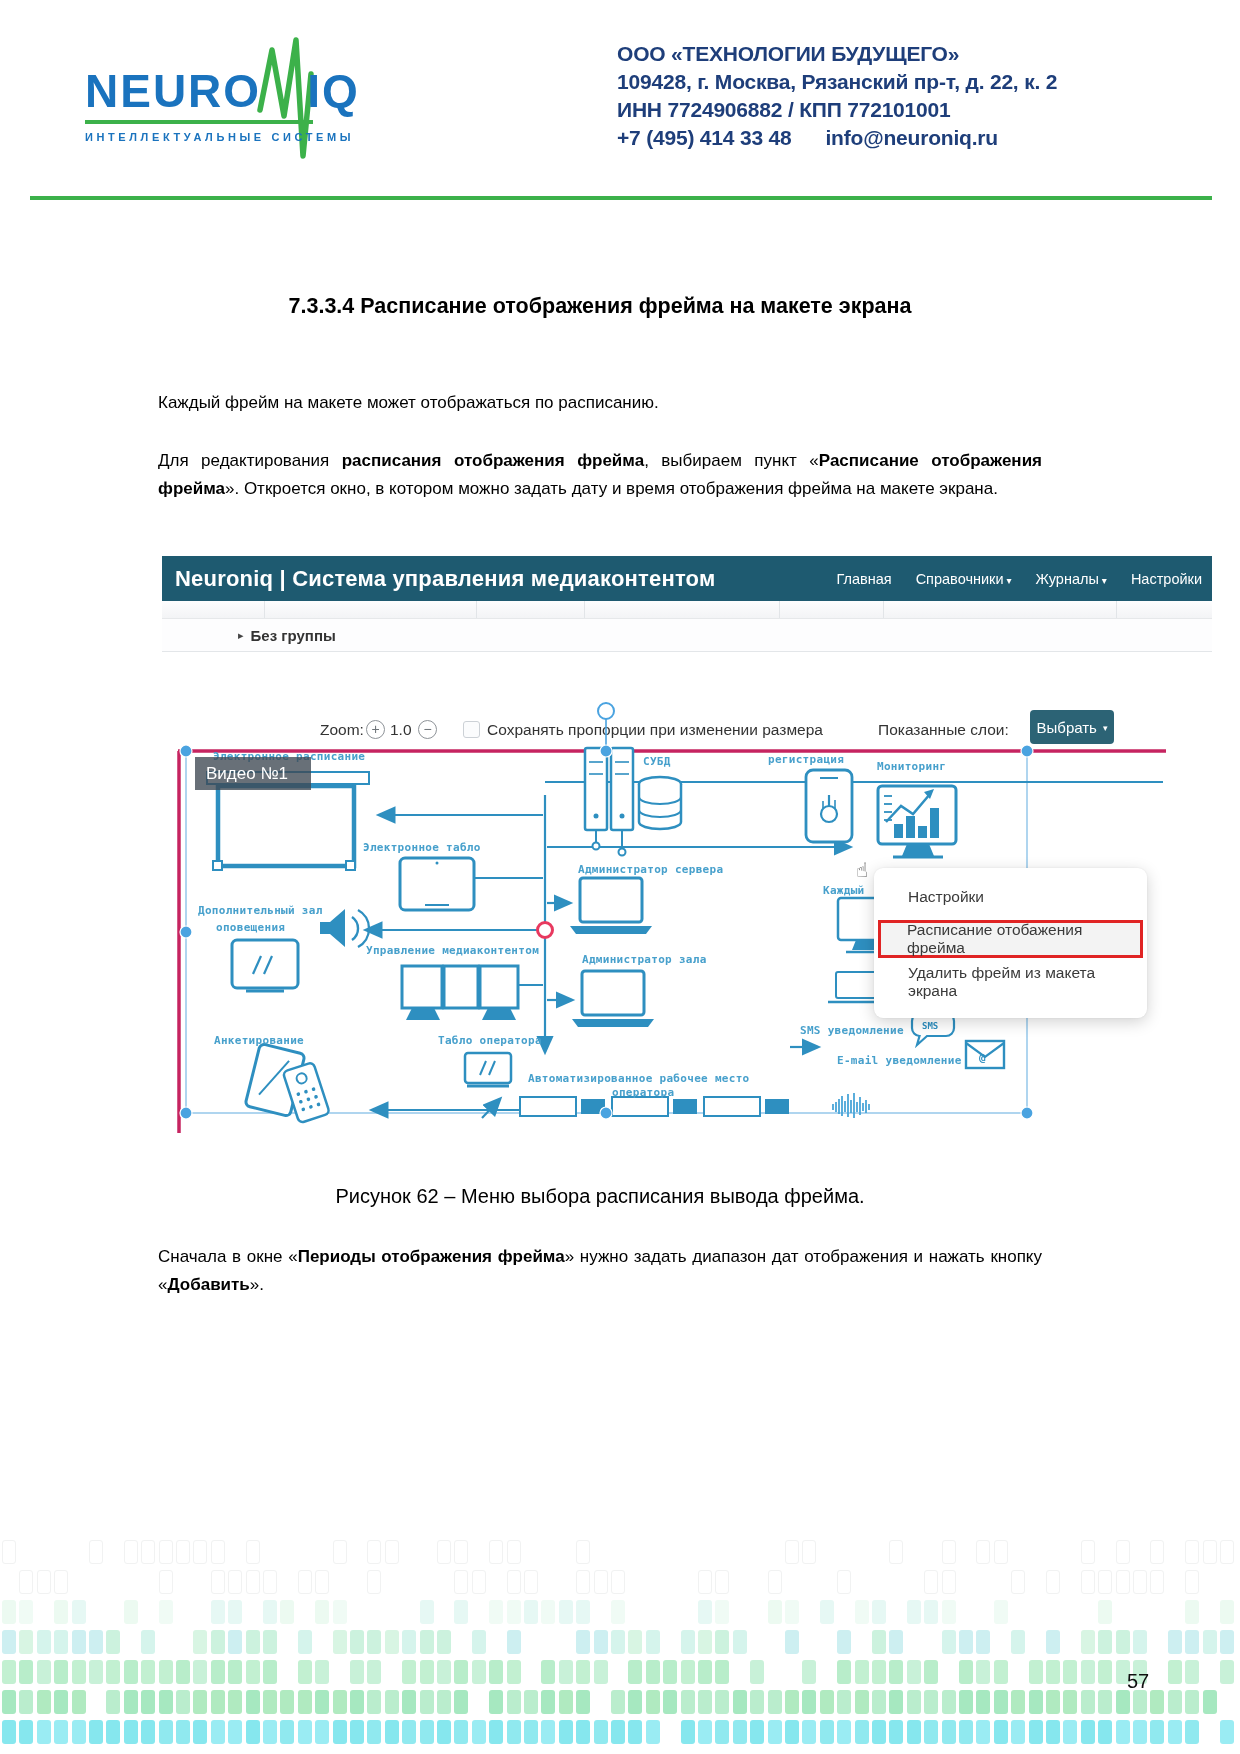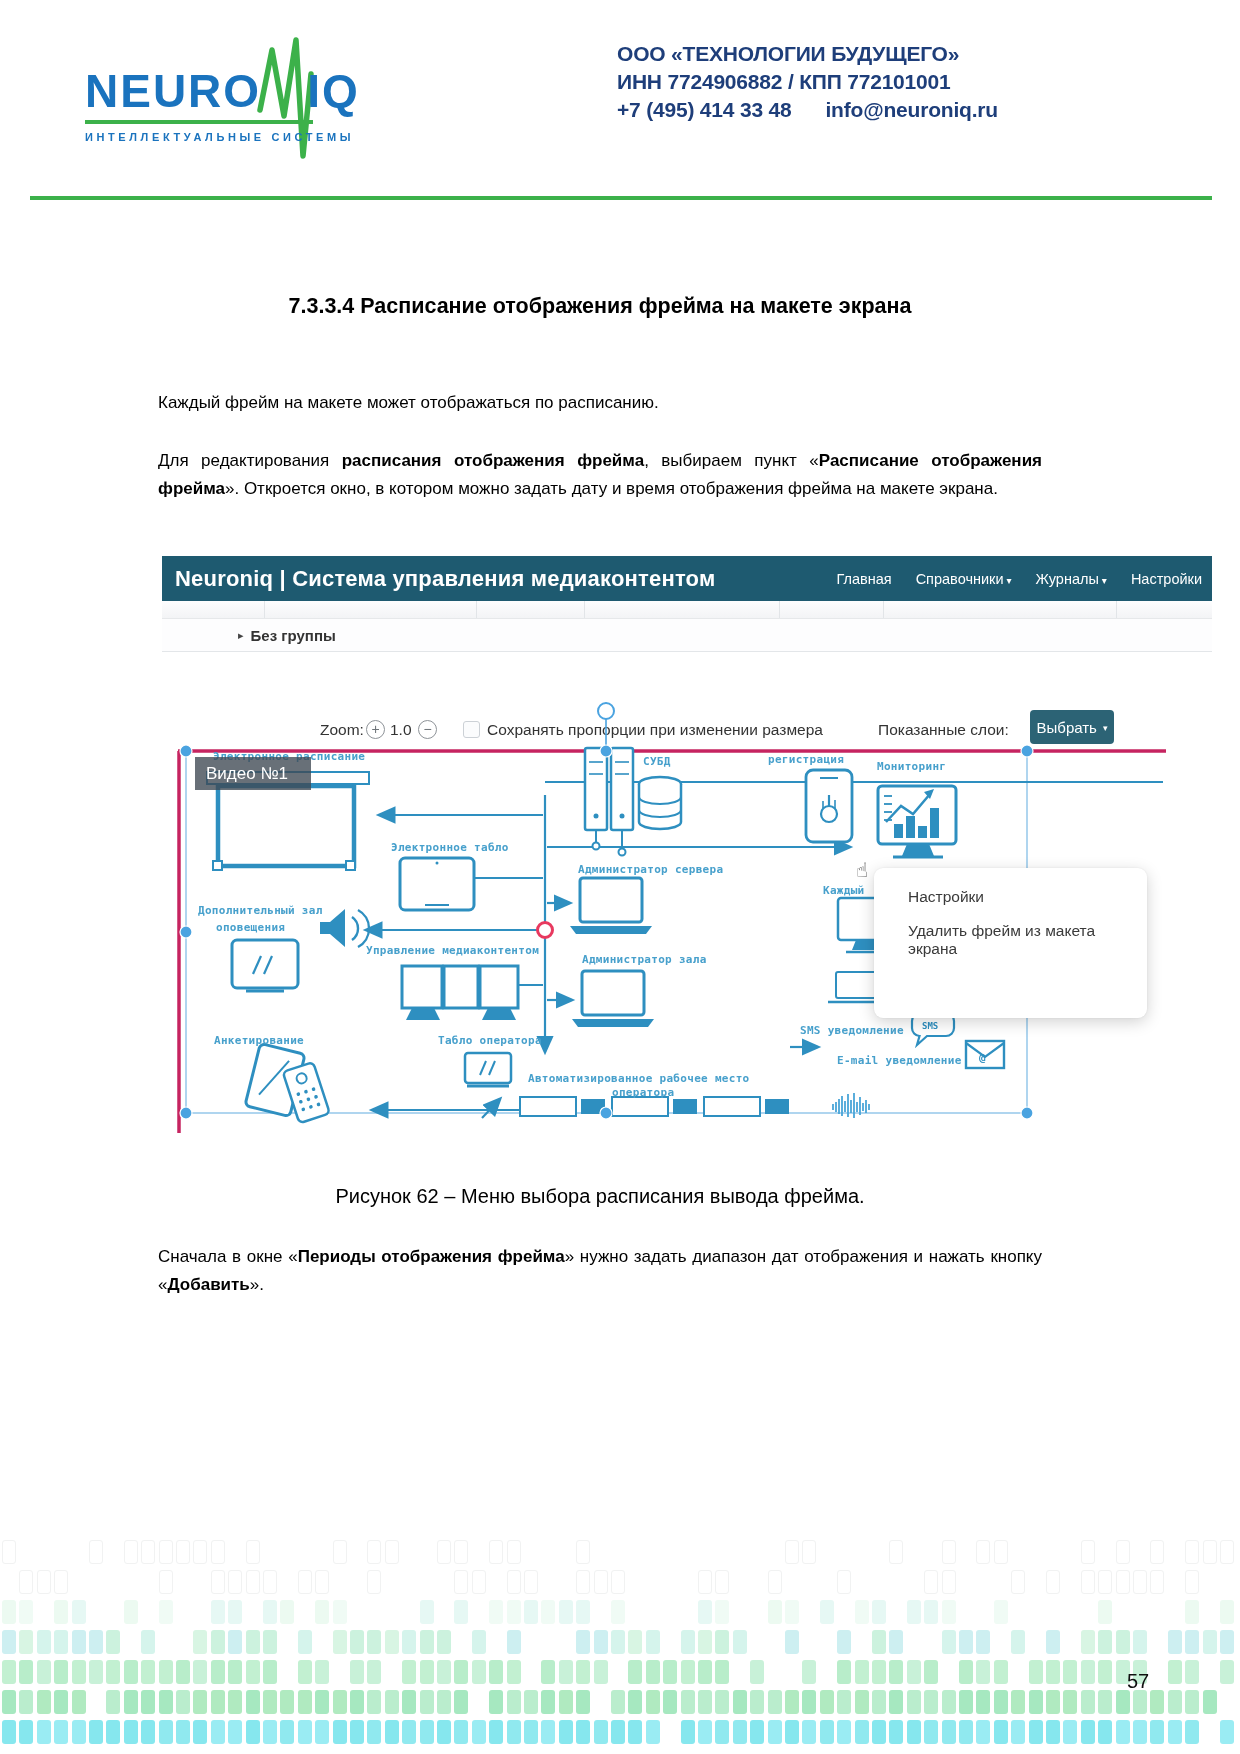--- a/index.html
+++ b/index.html
@@ -85,20 +85,21 @@
         <polyline points="3,76 15,16 27,82 39,6 46,122 54,40" fill="none" stroke="#3cb14a" stroke-width="5.5" stroke-linejoin="round" stroke-linecap="round"></polyline>
       </svg>
       <span class="brand-txt">IQ</span>
     </div>
     <div class="logo-rule"></div>
     <div class="tagline">ИНТЕЛЛЕКТУАЛЬНЫЕ СИСТЕМЫ</div>
   </div>
 
   <div class="abs company">
     <div>ООО «ТЕХНОЛОГИИ БУДУЩЕГО»</div>
+    <div>109428, г. Москва, Рязанский пр-т, д. 22, к. 2</div>
     <div>ИНН 7724906882 / КПП 772101001</div>
     <div><span>+7 (495) 414 33 48</span><span class="gap"></span><span>info@neuroniq.ru</span></div>
   </div>
 
   <div class="abs green-rule"></div>
 
   <div class="abs doc-heading">7.3.3.4 Расписание отображения фрейма на макете экрана</div>
 
   <div class="abs doc-p" style="top:389px;">Каждый фрейм на макете может отображаться по расписанию.</div>
 
@@ -349,40 +350,41 @@
       <circle cx="186" cy="1113" r="6"></circle>
       <circle cx="606" cy="1113" r="6"></circle>
       <circle cx="1027" cy="1113" r="6"></circle>
     </g>
   </svg>
 
   <div class="abs dlabel" style="left:213px;top:750px;">Электронное расписание</div>
   <div class="abs dlabel" style="left:643px;top:755px;">СУБД</div>
   <div class="abs dlabel" style="left:768px;top:753px;">регистрация</div>
   <div class="abs dlabel" style="left:877px;top:760px;">Мониторинг</div>
-  <div class="abs dlabel" style="left:391px;top:841px;">Электронное табло</div>
+  <div class="abs dlabel" style="left:363px;top:841px;">Электронное табло</div>
   <div class="abs dlabel" style="left:578px;top:863px;">Администратор сервера</div>
   <div class="abs dlabel" style="left:582px;top:953px;">Администратор зала</div>
   <div class="abs dlabel" style="left:198px;top:904px;">Дополнительный зал</div>
   <div class="abs dlabel" style="left:216px;top:921px;">оповещения</div>
   <div class="abs dlabel" style="left:366px;top:944px;">Управление медиаконтентом</div>
   <div class="abs dlabel" style="left:214px;top:1034px;">Анкетирование</div>
   <div class="abs dlabel" style="left:438px;top:1034px;">Табло оператора</div>
   <div class="abs dlabel" style="left:528px;top:1072px;">Автоматизированное рабочее место</div>
   <div class="abs dlabel" style="left:612px;top:1086px;">оператора</div>
   <div class="abs dlabel" style="left:800px;top:1024px;">SMS уведомление</div>
   <div class="abs dlabel" style="left:837px;top:1054px;">E-mail уведомление</div>
   <div class="abs dlabel" style="left:823px;top:884px;">Каждый</div>
 
   <div class="abs frame-overlay">Видео №1</div>
 
   <div class="abs cursor-hand">☝</div>
 
   <div class="abs ctx-menu">
     <div class="ctx-item">Настройки</div>
+    <div class="ctx-item hl">Расписание отобажения фрейма</div>
     <div class="ctx-item">Удалить фрейм из макета экрана</div>
   </div>
 
   <div class="abs fig-caption">Рисунок 62 – Меню выбора расписания вывода фрейма.</div>
   <div class="abs doc-p just" style="top:1243px;"><span>Сначала в окне «</span><b>Периоды отображения фрейма</b><span>» нужно задать диапазон дат отображения и нажать кнопку «</span><b>Добавить</b><span>».</span></div>
 
   <div class="abs mosaic" id="mosaic">
       <div class="tile ghost" style="left: 2px; top: 0px;"></div>
       <div class="tile ghost" style="left: 89px; top: 0px;"></div>
       <div class="tile ghost" style="left: 123.8px; top: 0px;"></div>

